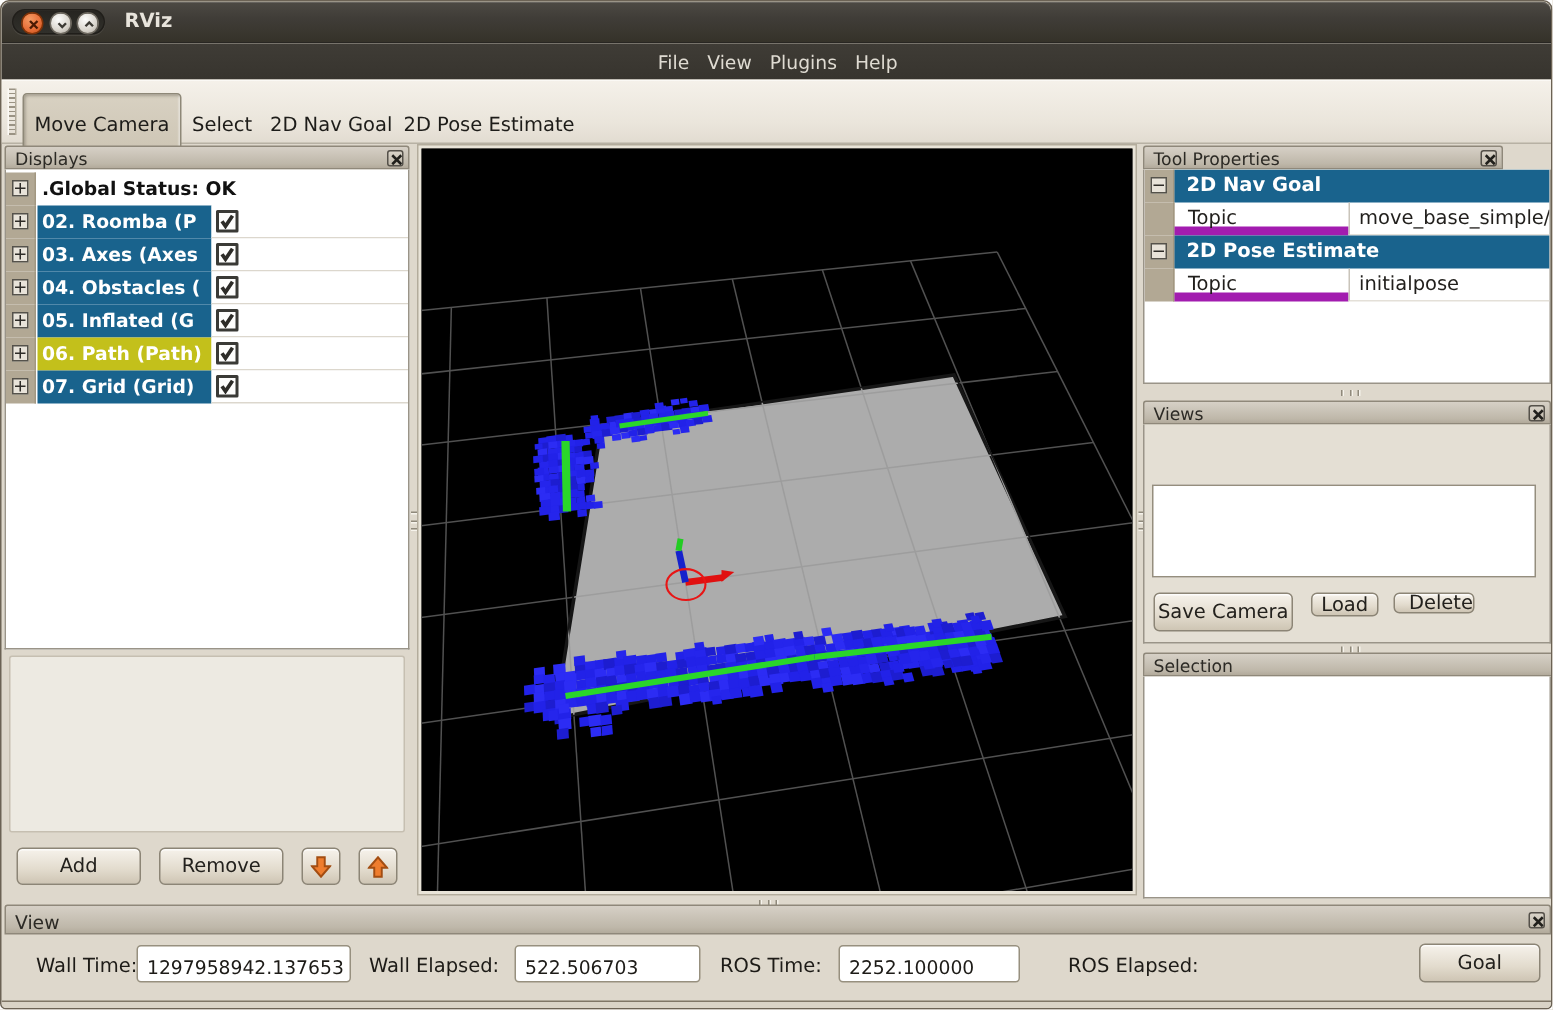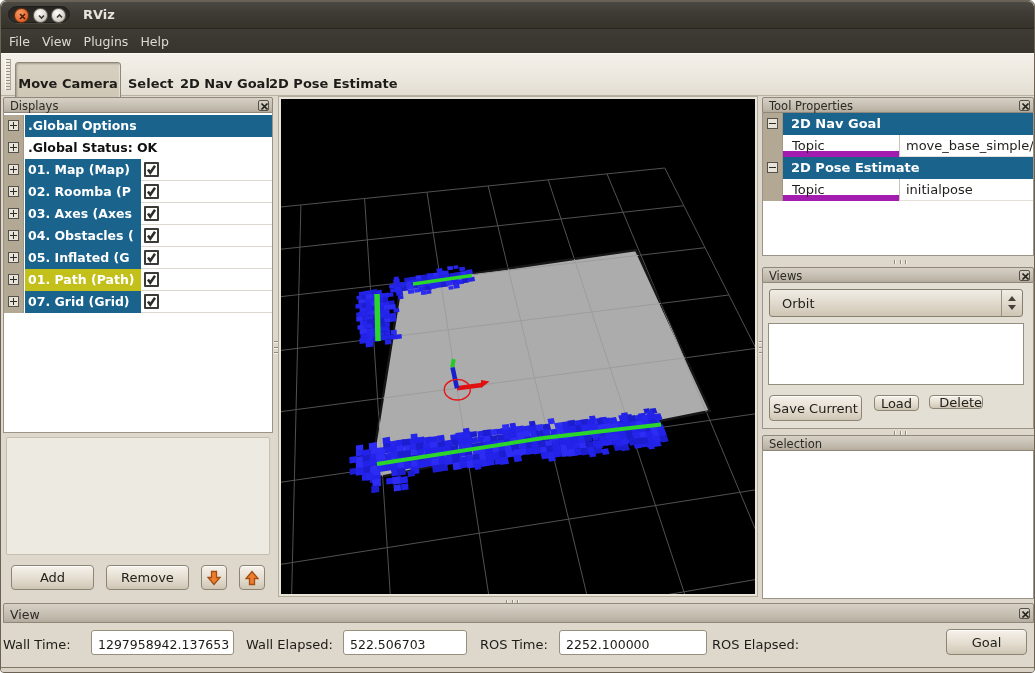--- a/index.html
+++ b/index.html
@@ -20,31 +20,31 @@
   #btn-close { left:5px;  background:radial-gradient(circle at 38% 30%,#f49a63,#e8703a 55%,#c64f17);
                border:1px solid #7e3208; }
   #btn-min   { left:24px; background:radial-gradient(circle at 38% 30%,#fdfdfc,#d9d5cd 60%,#aaa49a);
                border:1px solid #6c675e; }
   #btn-max   { left:42px; background:radial-gradient(circle at 38% 30%,#fdfdfc,#d9d5cd 60%,#aaa49a);
                border:1px solid #6c675e; }
   .wglyph { position:absolute; left:1px; top:1px; }
   #wintitle { position:absolute; left:82px; top:6px; color:#e8e4dc; font-size:13px; font-weight:bold; }
   #menubar { position:absolute; left:0; top:28px; width:100%; height:24px;
              background:linear-gradient(#3f3c36,#37342e); display:flex; align-items:center;
-             padding-left:2px; }
+             padding-left:2px;justify-content:center; }
   .menu-item { color:#dfdbd2; font-size:12.5px; padding:3px 6px; }
   
   #toolbar { position:absolute; left:0; top:52px; width:100%; height:43px;
              background:linear-gradient(#f5f1ea,#eae5db 70%,#e2dcd1);
              border-bottom:1px solid #b7b1a4; box-shadow:inset 0 1px 0 #fbf9f5; }
   #toolgrip { position:absolute; left:4px; top:6px; width:6px; height:31px;
               background-image:repeating-linear-gradient(#9a9384 0 1px, transparent 1px 3px);
               border-left:1px solid #fcfaf6; border-right:1px solid #b0a999; }
   .tool { position:absolute; top:9px; height:42px; font-size:13px; color:#1d1c19;
-          display:flex; align-items:center; justify-content:center;font-weight:bold; }
+          display:flex; align-items:center; justify-content:center; }
   .tool-active { left:14px; width:106px; background:linear-gradient(#d8d1c2,#cdc5b4);
             border:1px solid #8e8878; border-radius:3px;
             box-shadow:inset 1px 1px 2px rgba(73,66,52,.35), inset -1px -1px 1px rgba(255,255,255,.5); }
   
   .ptitle { position:absolute; height:16px; background:linear-gradient(#d6d0c6,#beb7a9 80%,#b2aa9b);
             border:1px solid #8f887a; border-radius:2px 2px 0 0; }
   .ptitle span { position:absolute; left:6px; top:1px; font-size:11.5px; color:#2c2a25; }
   .pclose { position:absolute; right:3px; top:2px; width:11px; height:11px;
             background:linear-gradient(#d9d3c8,#c0b9ab); border:1px solid #55514a; border-radius:2px; }
   .pclose svg { position:absolute; left:1px; top:1px; }
@@ -179,46 +179,21 @@
       </div>
     </div>
     <div id="displays-tree">
         <div class="trow">
           <div class="tgutter">
             <div class="expander">
               <i class="h"></i>
               <i class="v"></i>
             </div>
           </div>
-          <div class="tlabel" style="right: 0px; background: rgb(25, 99, 141);">.Global Options</div>
-        </div>
-        <div class="trow">
-          <div class="tgutter">
-            <div class="expander">
-              <i class="h"></i>
-              <i class="v"></i>
-            </div>
-          </div>
           <div class="tlabel" style="right: 0px; color: rgb(17, 17, 17);">.Global Status: OK</div>
-        </div>
-        <div class="trow">
-          <div class="tgutter">
-            <div class="expander">
-              <i class="h"></i>
-              <i class="v"></i>
-            </div>
-          </div>
-          <div class="tlabel" style="width: 116px; background: rgb(25, 99, 141);">01. Map (Map)</div>
-          <div class="tcheckcell">
-            <div class="checkbox">
-              <svg width="11" height="11" viewBox="0 0 11 11">
-                <path d="M2 5.5 L4.3 8.8 L9 1.8" stroke="#2d2c28" stroke-width="2.5" fill="none"></path>
-              </svg>
-            </div>
-          </div>
         </div>
         <div class="trow">
           <div class="tgutter">
             <div class="expander">
               <i class="h"></i>
               <i class="v"></i>
             </div>
           </div>
           <div class="tlabel" style="width: 116px; background: rgb(25, 99, 141);">02. Roomba (P</div>
           <div class="tcheckcell">
@@ -277,21 +252,21 @@
             </div>
           </div>
         </div>
         <div class="trow">
           <div class="tgutter">
             <div class="expander">
               <i class="h"></i>
               <i class="v"></i>
             </div>
           </div>
-          <div class="tlabel" style="width: 116px; background: rgb(195, 192, 27);">01. Path (Path)</div>
+          <div class="tlabel" style="width: 116px; background: rgb(195, 192, 27);">06. Path (Path)</div>
           <div class="tcheckcell">
             <div class="checkbox">
               <svg width="11" height="11" viewBox="0 0 11 11">
                 <path d="M2 5.5 L4.3 8.8 L9 1.8" stroke="#2d2c28" stroke-width="2.5" fill="none"></path>
               </svg>
             </div>
           </div>
         </div>
         <div class="trow">
           <div class="tgutter">
@@ -856,21 +831,21 @@
           <line x1="176" y1="289.2" x2="201" y2="286" stroke="#e01010" stroke-width="4.5"></line>
           <polygon points="200,281 208.5,282.4 200,289" fill="#e01010"></polygon>
           <line x1="176" y1="289.2" x2="171.5" y2="268.2" stroke="#1522cc" stroke-width="4.5"></line>
           <line x1="171.3" y1="268.2" x2="172.7" y2="260.2" stroke="#22cc22" stroke-width="4"></line>
           <ellipse cx="176.3" cy="290.7" rx="13" ry="10.3" fill="none" stroke="#e81515" stroke-width="1.4"></ellipse>
         </svg>
     </div>
   </div>
 
   <div id="tool-props-panel">
-    <div class="ptitle" style="left:0;top:0;width:272px;">
+    <div class="ptitle" style="left:0;top:0;width:240px;">
       <span>Tool Properties</span>
       <div class="pclose">
         <svg width="9" height="9" viewBox="0 0 9 9">
             <path d="M1.5 1.5 L7.5 7.5 M7.5 1.5 L1.5 7.5" stroke="#21201c" stroke-width="1.7" fill="none"></path>
           </svg>
       </div>
     </div>
     <div id="tp-body">
         <div class="tprow">
           <div class="tpgutter">
@@ -914,30 +889,23 @@
   <div id="views-panel">
     <div class="ptitle" style="left:0;top:0;width:272px;">
       <span>Views</span>
       <div class="pclose">
         <svg width="9" height="9" viewBox="0 0 9 9">
             <path d="M1.5 1.5 L7.5 7.5 M7.5 1.5 L1.5 7.5" stroke="#21201c" stroke-width="1.7" fill="none"></path>
           </svg>
       </div>
     </div>
     <div id="views-body">
-      <div id="combo">
-        <span class="label">Orbit</span>
-        <div class="spin">
-          <span class="arr-up"></span>
-          <span class="arr-dn"></span>
-        </div>
-      </div>
       <div id="views-list"></div>
       <div class="pushbtn" style="left:6px;top:112px;width:93px;height:26px;">
-          <span>Save Current</span>
+          <span>Save Camera</span>
         </div>
       <div class="pushbtn" style="left:111px;top:112px;width:45px;height:16px;">
           <span>Load</span>
         </div>
       <div class="pushbtn" style="left:166px;top:112px;width:54px;height:14px;justify-content:flex-end;">
           <span>Delete</span>
         </div>
     </div>
   </div>
 
@@ -971,24 +939,24 @@
       <div class="pclose">
         <svg width="9" height="9" viewBox="0 0 9 9">
             <path d="M1.5 1.5 L7.5 7.5 M7.5 1.5 L1.5 7.5" stroke="#21201c" stroke-width="1.7" fill="none"></path>
           </svg>
       </div>
     </div>
     <div id="time-body">
       <div class="pushbtn" style="left:943px;top:6px;width:81px;height:26px;">
           <span>Goal</span>
         </div>
-    <span class="tlab" style="left: 0;">Wall Time:</span>
+    <span class="tlab" style="left: 21px;">Wall Time:</span>
         <input class="tinput" value="1297958942.137653" style="left: 88px; width: 143px;">
         <span class="tlab" style="left: 243px;">Wall Elapsed:</span>
         <input class="tinput" value="522.506703" style="left: 340px; width: 124px;">
         <span class="tlab" style="left: 477px;">ROS Time:</span>
-        <input class="tinput" value="2252.100000" style="left: 556px; width: 148px;">
+        <input class="tinput" value="2252.100000" style="left: 556px; width: 121px;">
         <span class="tlab" style="left: 709px;">ROS Elapsed:</span>
       </div>
   </div>
 
   <div id="status-bar"></div>
 </div>
 
 </body></html>

